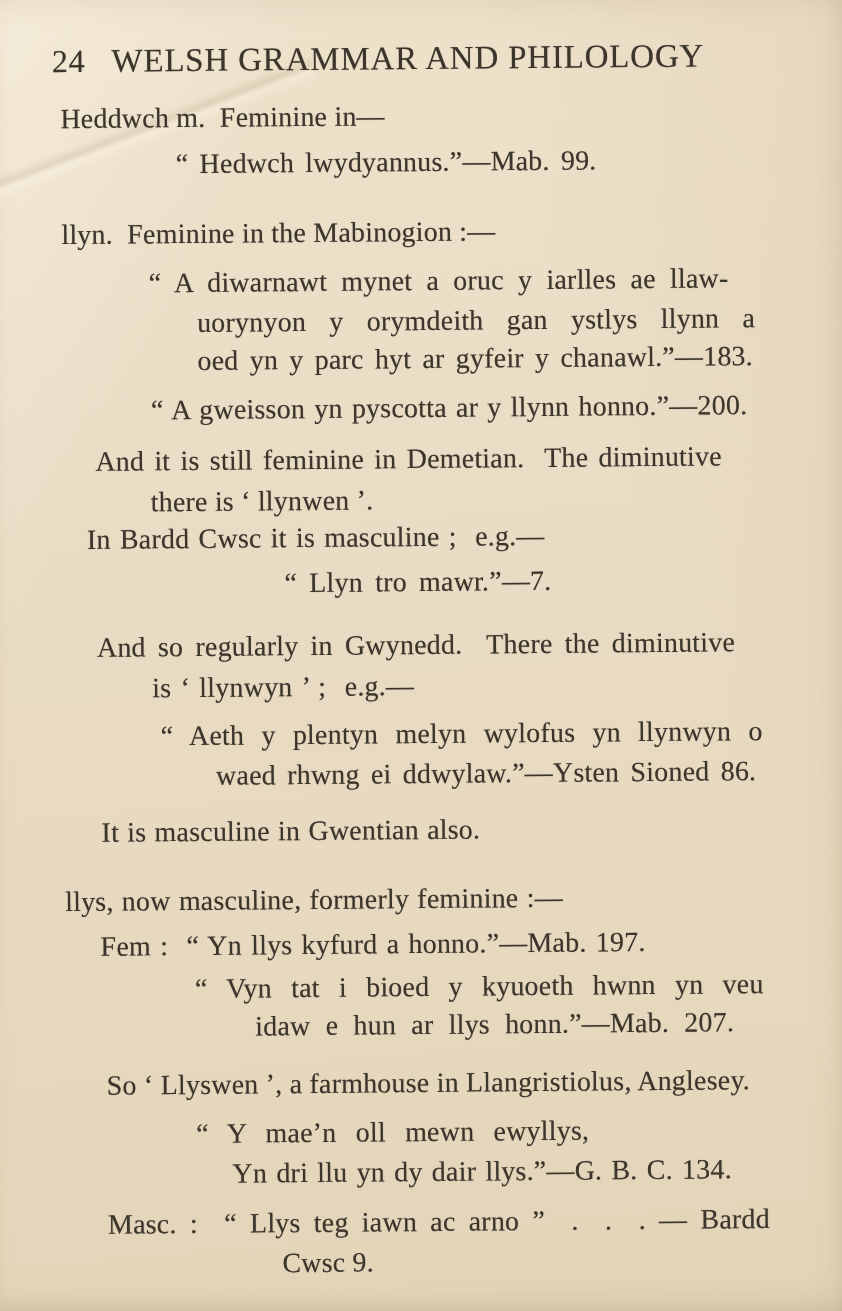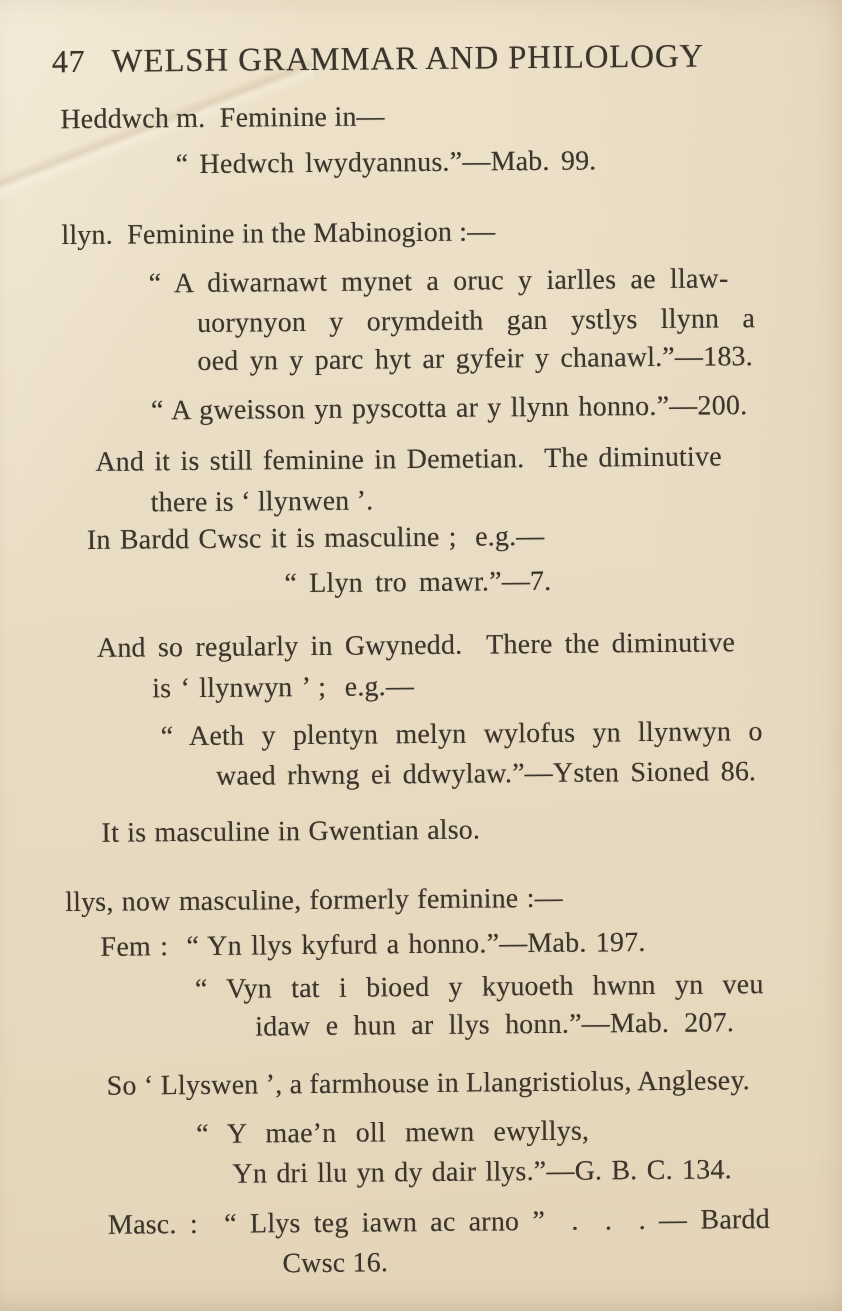--- a/index.html
+++ b/index.html
@@ -98,21 +98,21 @@
 </style>
 </head>
 <body>
 
 <div class="scan"></div>
 <div class="crease"></div>
 
 <div class="page-content">
 
   <div class="header">
-    <span class="folio">47</span>
+    <span class="folio">24</span>
     <span class="running-title">WELSH GRAMMAR AND PHILOLOGY</span>
   </div>
 
   <div class="line l2">Heddwch m.  Feminine in—</div>
   <div class="line l3">“ Hedwch lwydyannus.”—Mab. 99.</div>
 
   <div class="line l4">llyn.  Feminine in the Mabinogion :—</div>
   <div class="line l5">“ A diwarnawt mynet a oruc y iarlles ae llaw-</div>
   <div class="line l6">uorynyon y orymdeith gan ystlys llynn a</div>
   <div class="line l7">oed yn y parc hyt ar gyfeir y chanawl.”—183.</div>
@@ -128,15 +128,15 @@
   <div class="line l17">It is masculine in Gwentian also.</div>
 
   <div class="line l18">llys, now masculine, formerly feminine :—</div>
   <div class="line l19">Fem :  “ Yn llys kyfurd a honno.”—Mab. 197.</div>
   <div class="line l20">“ Vyn tat i bioed y kyuoeth hwnn yn veu</div>
   <div class="line l21">idaw e hun ar llys honn.”—Mab. 207.</div>
   <div class="line l22">So ‘ Llyswen ’, a farmhouse in Llangristiolus, Anglesey.</div>
   <div class="line l23">“ Y mae’n oll mewn ewyllys,</div>
   <div class="line l24">Yn dri llu yn dy dair llys.”—G. B. C. 134.</div>
   <div class="line l25">Masc. :  “ Llys teg iawn ac arno ”  .  .  . — Bardd</div>
-  <div class="line l26">Cwsc 16.</div>
+  <div class="line l26">Cwsc 9.</div>
 
 </div>
 
 </body></html>

